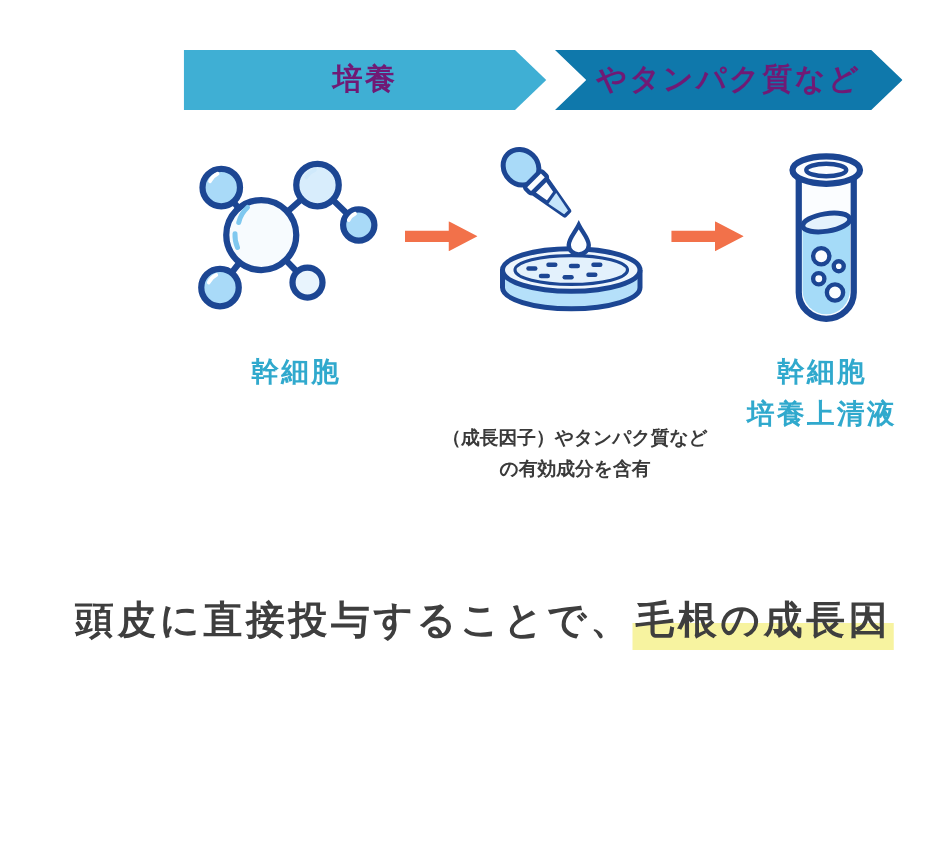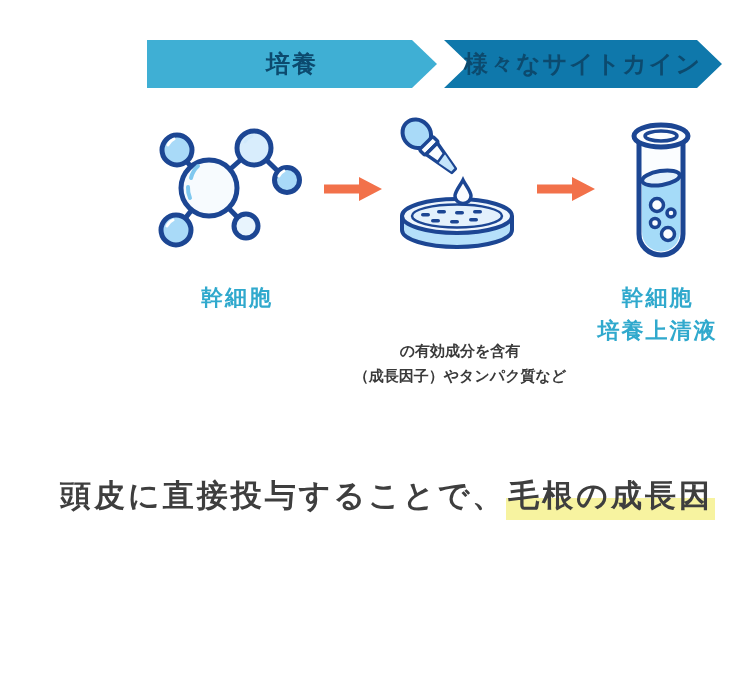--- a/index.html
+++ b/index.html
@@ -10,21 +10,21 @@
   }
   .card {
     position:absolute; left:57px; top:0; width:640px; height:438px;
     background:#ffffff; border-radius:26px;
   }
   
   .banner { position:absolute; left:90px; top:40px; width:575px; height:48px; }
   .banner svg { position:absolute; left:0; top:0; }
   .banner-label {
     position:absolute; top:0; height:48px; line-height:48px; text-align:center;
-    color:#0c4a6e; font-weight:bold; font-size:24px; letter-spacing:2px;
+    color:#701a75; font-weight:bold; font-size:24px; letter-spacing:2px;
   }
   .banner-label.l1 { left:0; width:290px; }
   .banner-label.l2 { left:297px; width:278px; }
   
   .icon { position:absolute; }
   .icon-stem    { left:92px;  top:118px; }
   .icon-culture { left:322px; top:106px; }
   .icon-tube    { left:562px; top:120px; }
   .flow-arrow   { position:absolute; top:177px; }
   .flow-arrow.a1 { left:267px; }
@@ -65,21 +65,21 @@
 <div class="page">
 
   <div class="card">
 
     <div class="banner">
       <svg width="575" height="48" viewBox="0 0 575 48">
         <polygon points="0,0 265,0 290,24 265,48 0,48" fill="#3FAFD4"></polygon>
         <polygon points="297,0 550,0 575,24 550,48 297,48 322,24" fill="#0F78AB"></polygon>
       </svg>
       <div class="banner-label l1">培養</div>
-      <div class="banner-label l2">様々なサイトカイン</div>
+      <div class="banner-label l2">やタンパク質など</div>
     </div>
 
     <svg class="icon icon-stem" width="155" height="135" viewBox="0 0 155 135">
       <g stroke="#1C4693" stroke-width="5" stroke-linecap="round">
         <line x1="60" y1="70" x2="28" y2="32"></line>
         <line x1="60" y1="70" x2="105" y2="30"></line>
         <line x1="105" y1="30" x2="138" y2="62"></line>
         <line x1="60" y1="70" x2="27" y2="112"></line>
         <line x1="60" y1="70" x2="97" y2="108"></line>
       </g>
@@ -148,22 +148,22 @@
       <ellipse cx="42" cy="16" rx="16" ry="5" fill="none" stroke="#1C4693" stroke-width="3.5" stroke-dasharray="70 14"></ellipse>
     </svg>
 
     <div class="item-label label-1">幹細胞</div>
     <div class="item-label label-3">
       <div>幹細胞</div>
       <div>培養上清液</div>
     </div>
 
     <div class="caption">
+      <div>（成長因子）やタンパク質など</div>
       <div>の有効成分を含有</div>
-      <div>（成長因子）やタンパク質など</div>
     </div>
 
 
   </div>
 
   <div class="desc">
     <div class="desc-line"><span>頭皮に直接投与することで、</span><span class="hl">毛根の成長因</span></div>
   </div>
 
 </div>

